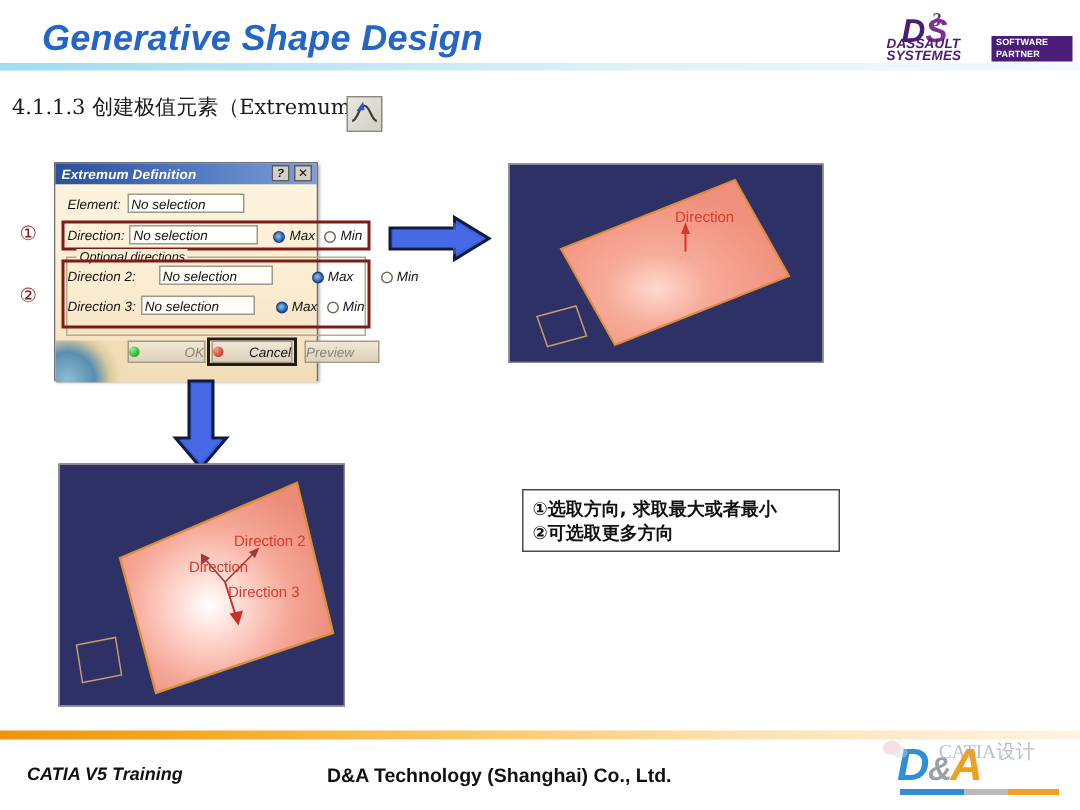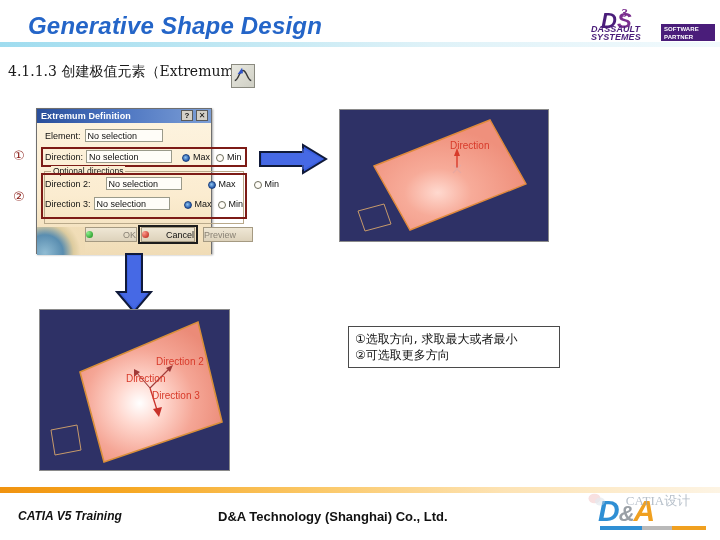--- a/index.html
+++ b/index.html
@@ -51,20 +51,21 @@
     background:linear-gradient(135deg,#e8e8e0,#cfcfc4);
     border:1px solid #8a8a80;box-sizing:border-box;
   }
 
   
   #extremum-dialog{
     position:absolute;left:36px;top:108px;width:176px;height:146px;
     border:1px solid #6f6f6f;box-sizing:border-box;
     background:#f6e3c2;
     box-shadow:1px 1px 2px rgba(0,0,0,.35);
+    font-style:italic;
   }
   #dialog-titlebar{
     height:14px;width:100%;
     background:linear-gradient(to right,#2a4f9b 0%,#4a73c0 45%,#7d9fd6 100%);
     display:flex;align-items:center;position:relative;
   }
   #dialog-title-text{
     color:#fff;font-size:9px;font-weight:bold;margin-left:4px;
     letter-spacing:.1px;white-space:nowrap;
   }
@@ -181,20 +182,21 @@
 
   
   #note-box{
     position:absolute;left:348px;top:326px;width:212px;height:42px;
     border:1px solid #4a4a4a;box-sizing:border-box;background:#fff;
     padding:4px 6px;
   }
   .note-line{
     font-size:12px;color:#111;line-height:16px;white-space:nowrap;
     font-family:"DejaVu Sans","Liberation Sans",sans-serif;
+    font-weight:bold;
   }
 
   
   #footer-rule{
     position:absolute;left:0;top:487px;width:720px;height:6px;
     background:linear-gradient(to right,#f0930f 0%,#f6a824 18%,#fbc96a 45%,#fde3b4 70%,#fdf4e4 100%);
   }
   #footer-left{
     position:absolute;left:18px;top:509px;font-size:12px;font-weight:bold;
     font-style:italic;color:#111;white-space:nowrap;

